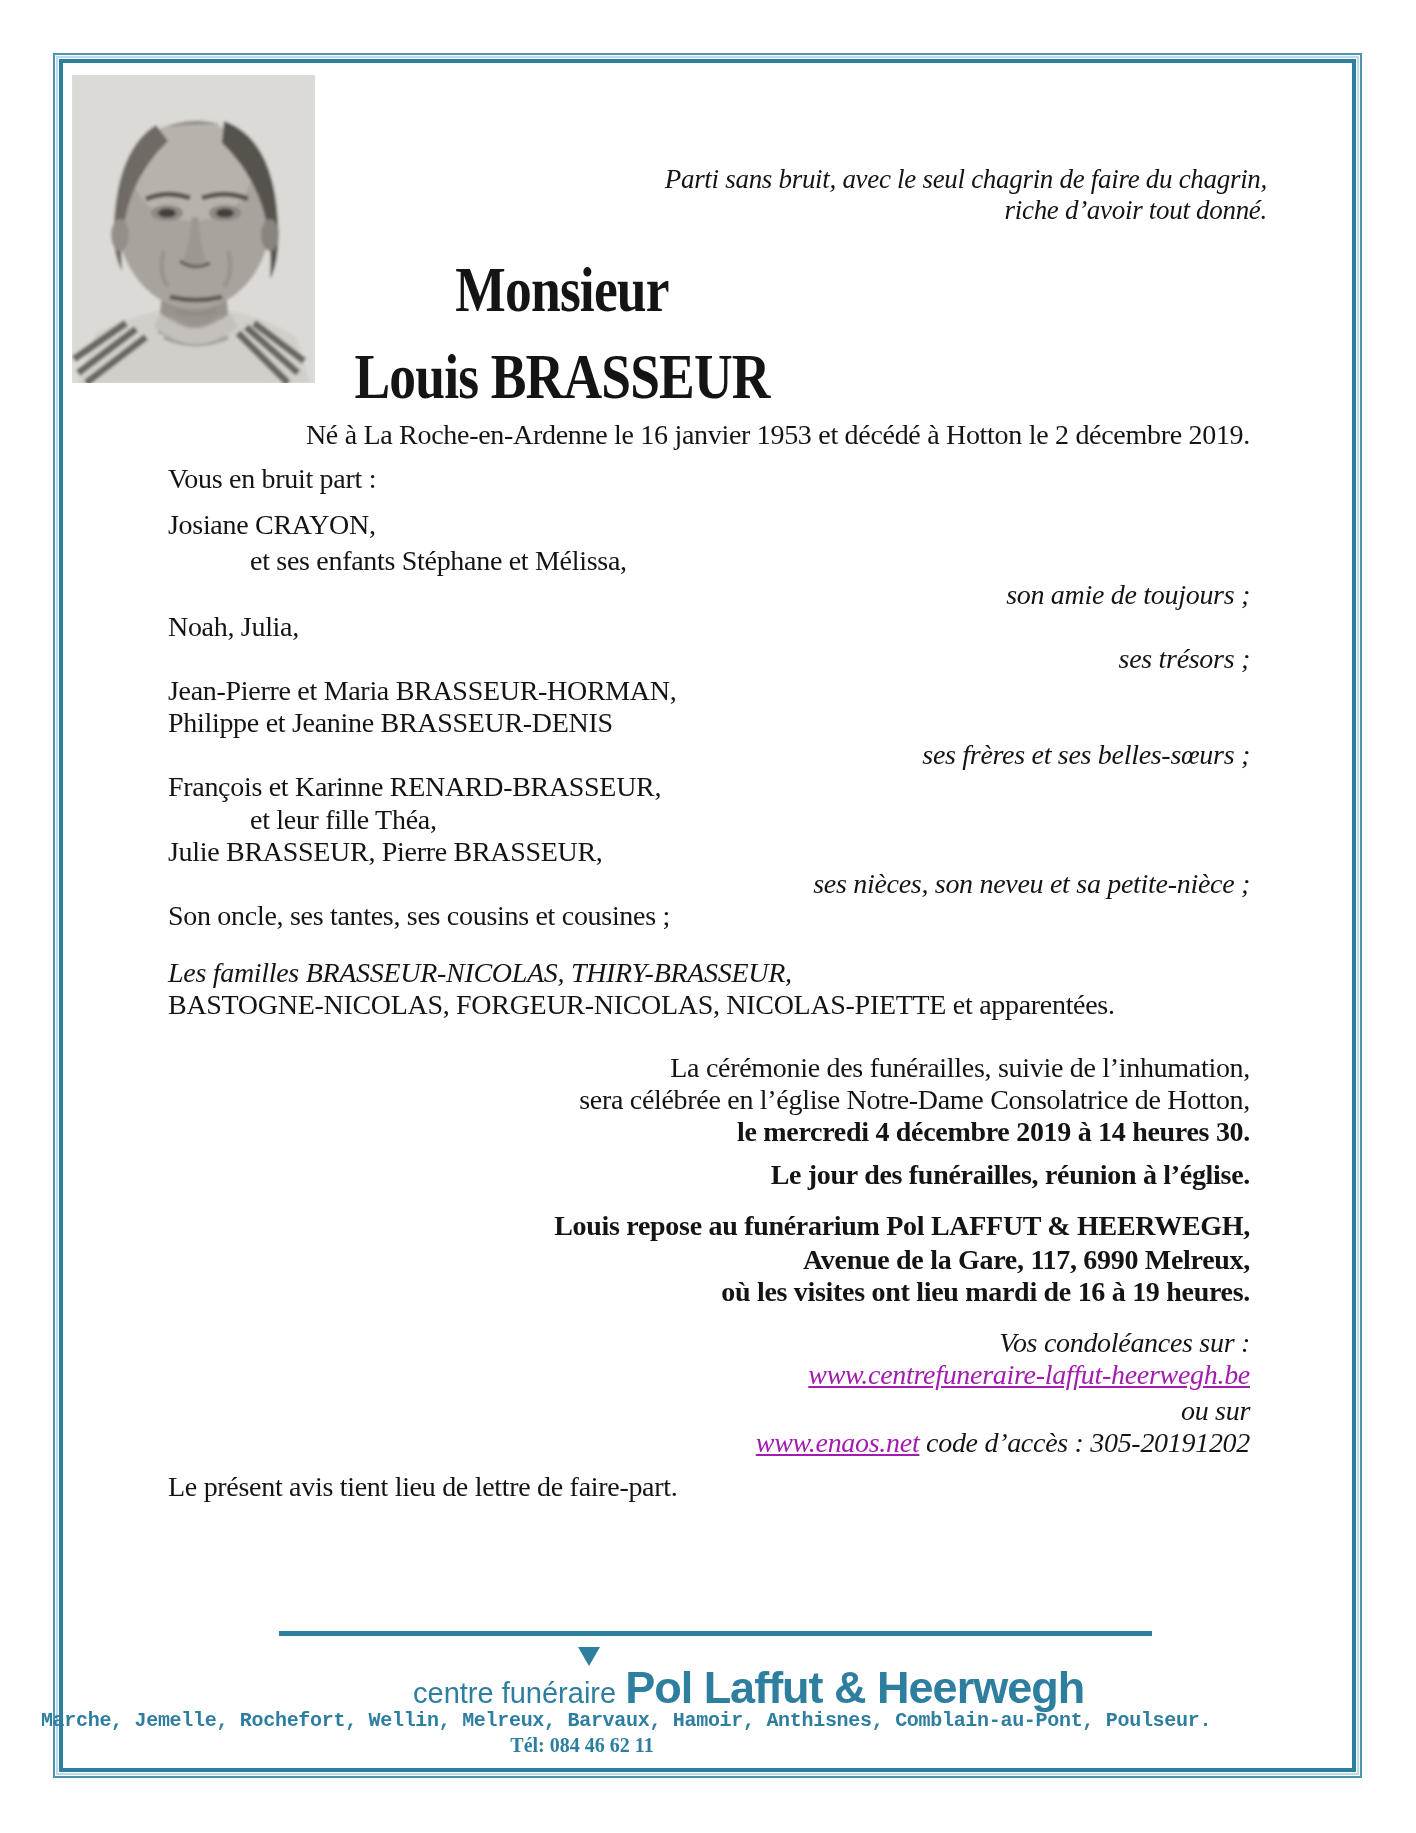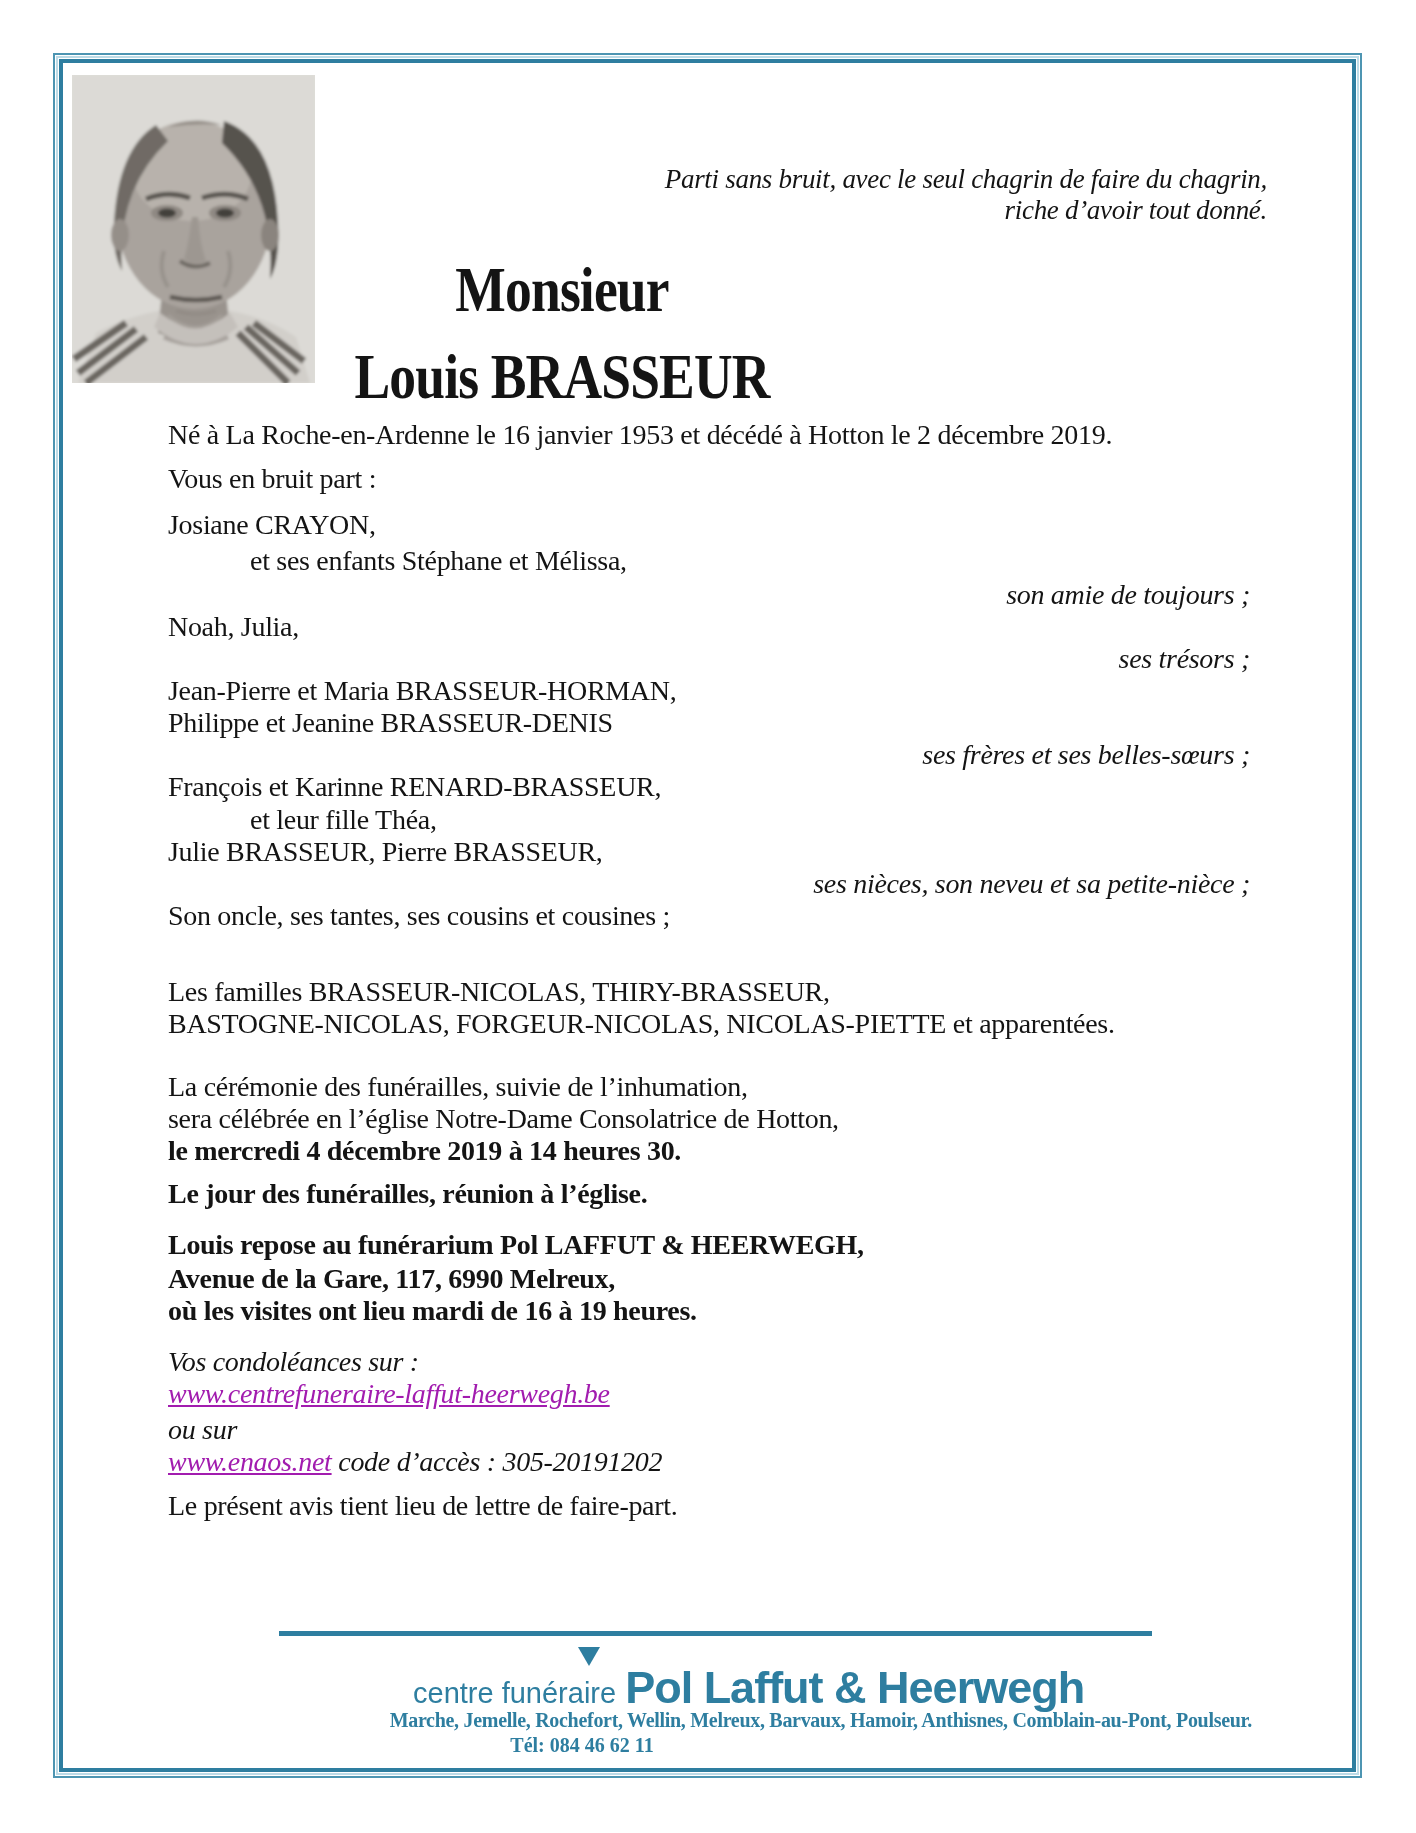--- a/index.html
+++ b/index.html
@@ -24,35 +24,35 @@
   .title{position:absolute;left:0;top:247px;width:1124px;text-align:center;
     font-weight:bold;font-size:63px;line-height:87px;}
   .title .tline{transform:scaleX(0.85);transform-origin:50% 50%;letter-spacing:-1px;}
   
   .body-block{position:absolute;left:168px;top:419px;width:1082px;
     font-size:28px;line-height:32px;letter-spacing:-0.3px;}
   .bl{white-space:nowrap;}
   .al-left{text-align:left;}
   .al-indent{text-align:left;padding-left:82px;}
   .al-right{text-align:right;}
-  .al-center{text-align:left;}
+  .al-center{text-align:right;}
   .st-italic{font-style:italic;}
   .st-bold{font-weight:bold;}
   a.lnk{color:#a21caf;text-decoration:underline;cursor:pointer;}
   
   .f-hr{position:absolute;left:279px;top:1631px;width:873px;height:5px;background:#2e7ea0;}
   .f-tri{position:absolute;left:578px;top:1647px;width:0;height:0;
     border-left:11px solid transparent;border-right:11px solid transparent;
     border-top:19px solid #2e7ea0;}
   .f-brand{position:absolute;left:413px;top:1662px;display:flex;align-items:baseline;gap:9px;
     font-family:"Liberation Sans",sans-serif;color:#2e7ea0;white-space:nowrap;}
   .b-small{font-size:29px;}
   .b-large{font-size:45px;font-weight:bold;letter-spacing:-1px;}
-  .f-cities{position:absolute;left:0;top:1709px;width:1252px;text-align:right;
-    font-weight:bold;font-size:20px;letter-spacing:-0.3px;color:#2e7ea0;}
+  .f-cities{position:absolute;left:0;top:1709px;width:1252px;text-align:center;
+    font-weight:bold;font-size:20px;letter-spacing:-0.3px;color:#2e7ea0;font-family:Liberation Mono, monospace;}
   .f-phone{position:absolute;left:0;top:1734px;width:1164px;text-align:center;
     font-weight:bold;font-size:20px;color:#2e7ea0;}
 </style>
 </head>
 <body>
 
 <div class="frame-outer">
   <div class="frame-mid">
     <div class="frame-inner"></div>
   </div>
@@ -121,21 +121,21 @@
     <div class="bl al-left"><span>Noah, Julia,</span></div>
     <div class="bl al-right st-italic"><span>ses trésors ;</span></div>
     <div class="bl al-left"><span>Jean-Pierre et Maria BRASSEUR-HORMAN,</span></div>
     <div class="bl al-left"><span>Philippe et Jeanine BRASSEUR-DENIS</span></div>
     <div class="bl al-right st-italic"><span>ses frères et ses belles-sœurs ;</span></div>
     <div class="bl al-left"><span>François et Karinne RENARD-BRASSEUR,</span></div>
     <div class="bl al-indent" style="margin-top: 1px;"><span>et leur fille Théa,</span></div>
     <div class="bl al-left"><span>Julie BRASSEUR, Pierre BRASSEUR,</span></div>
     <div class="bl al-right st-italic"><span>ses nièces, son neveu et sa petite-nièce ;</span></div>
     <div class="bl al-left"><span>Son oncle, ses tantes, ses cousins et cousines ;</span></div>
-    <div class="bl al-left" style="margin-top: 44px;"><span>Les familles BRASSEUR-NICOLAS, THIRY-BRASSEUR,</span></div>
+    <div class="bl al-left" style="margin-top: 25px; font-style: italic;"><span>Les familles BRASSEUR-NICOLAS, THIRY-BRASSEUR,</span></div>
     <div class="bl al-left"><span>BASTOGNE-NICOLAS, FORGEUR-NICOLAS, NICOLAS-PIETTE et apparentées.</span></div>
     <div class="bl al-center" style="margin-top: 31px;"><span>La cérémonie des funérailles, suivie de l’inhumation,</span></div>
     <div class="bl al-center"><span>sera célébrée en l’église Notre-Dame Consolatrice de Hotton,</span></div>
     <div class="bl al-center st-bold"><span>le mercredi 4 décembre 2019 à 14 heures 30.</span></div>
     <div class="bl al-center st-bold" style="margin-top: 11px;"><span>Le jour des funérailles, réunion à l’église.</span></div>
     <div class="bl al-center st-bold" style="margin-top: 19px;"><span>Louis repose au funérarium Pol LAFFUT &amp; HEERWEGH,</span></div>
     <div class="bl al-center st-bold" style="margin-top: 2px;"><span>Avenue de la Gare, 117, 6990 Melreux,</span></div>
     <div class="bl al-center st-bold"><span>où les visites ont lieu mardi de 16 à 19 heures.</span></div>
     <div class="bl al-center st-italic" style="margin-top: 19px;"><span>Vos condoléances sur :</span></div>
     <div class="bl al-center st-italic"><a class="lnk">www.centrefuneraire-laffut-heerwegh.be</a></div>

